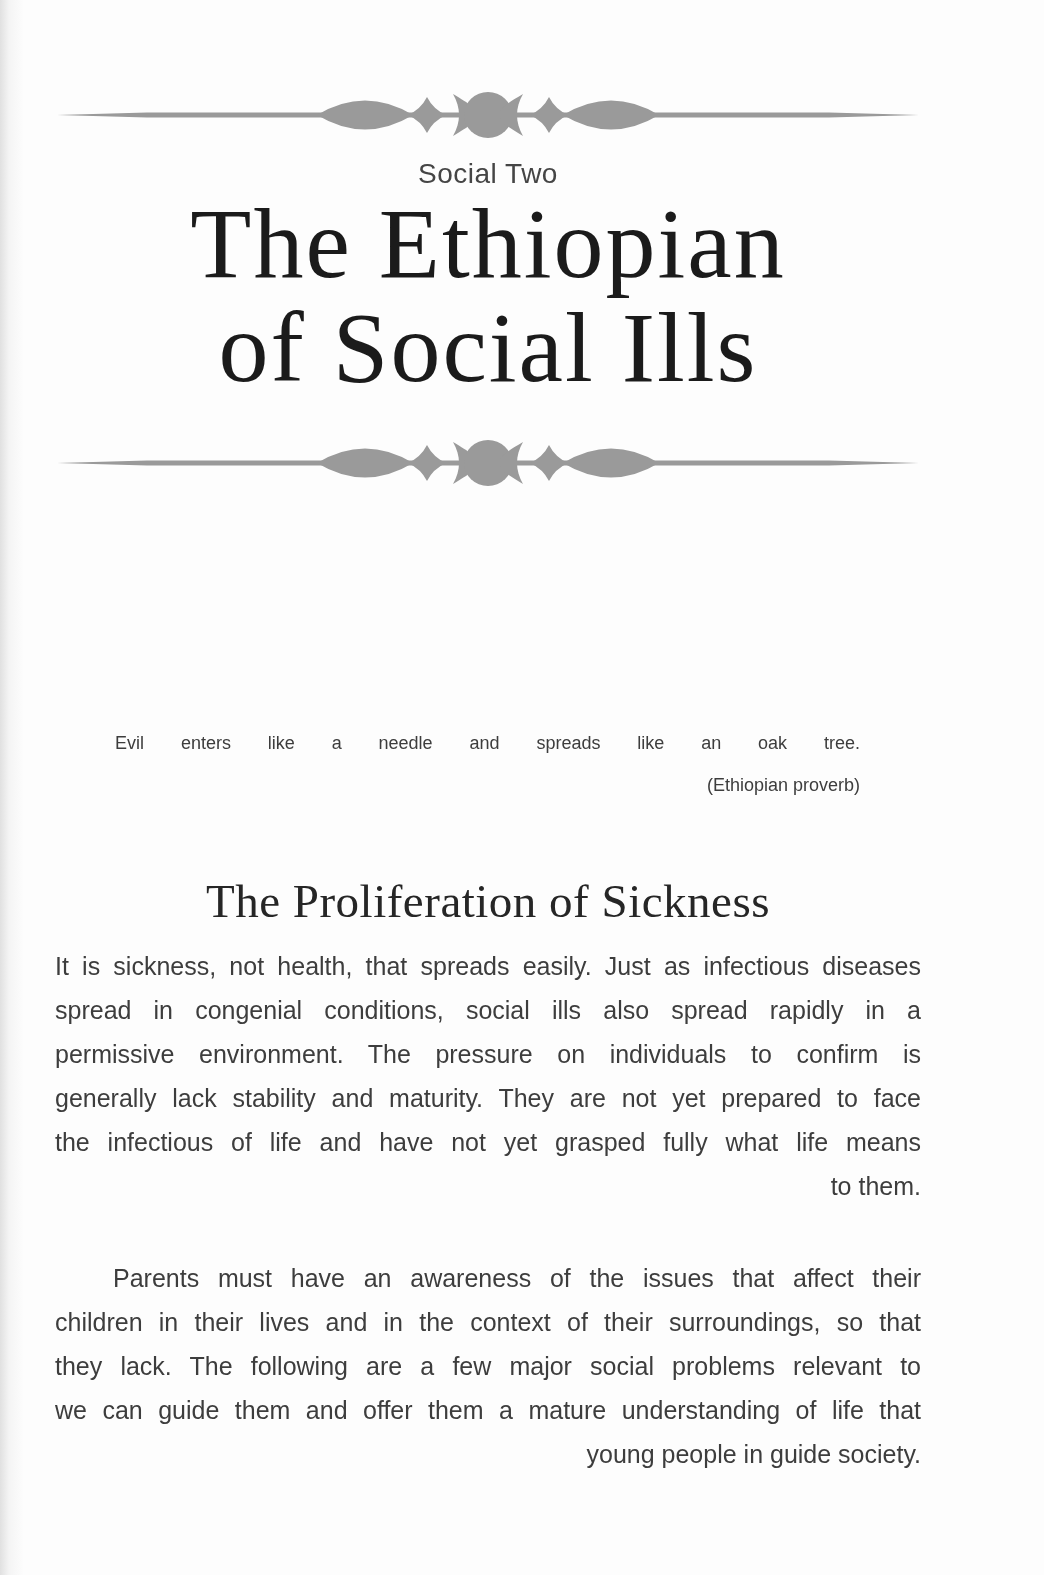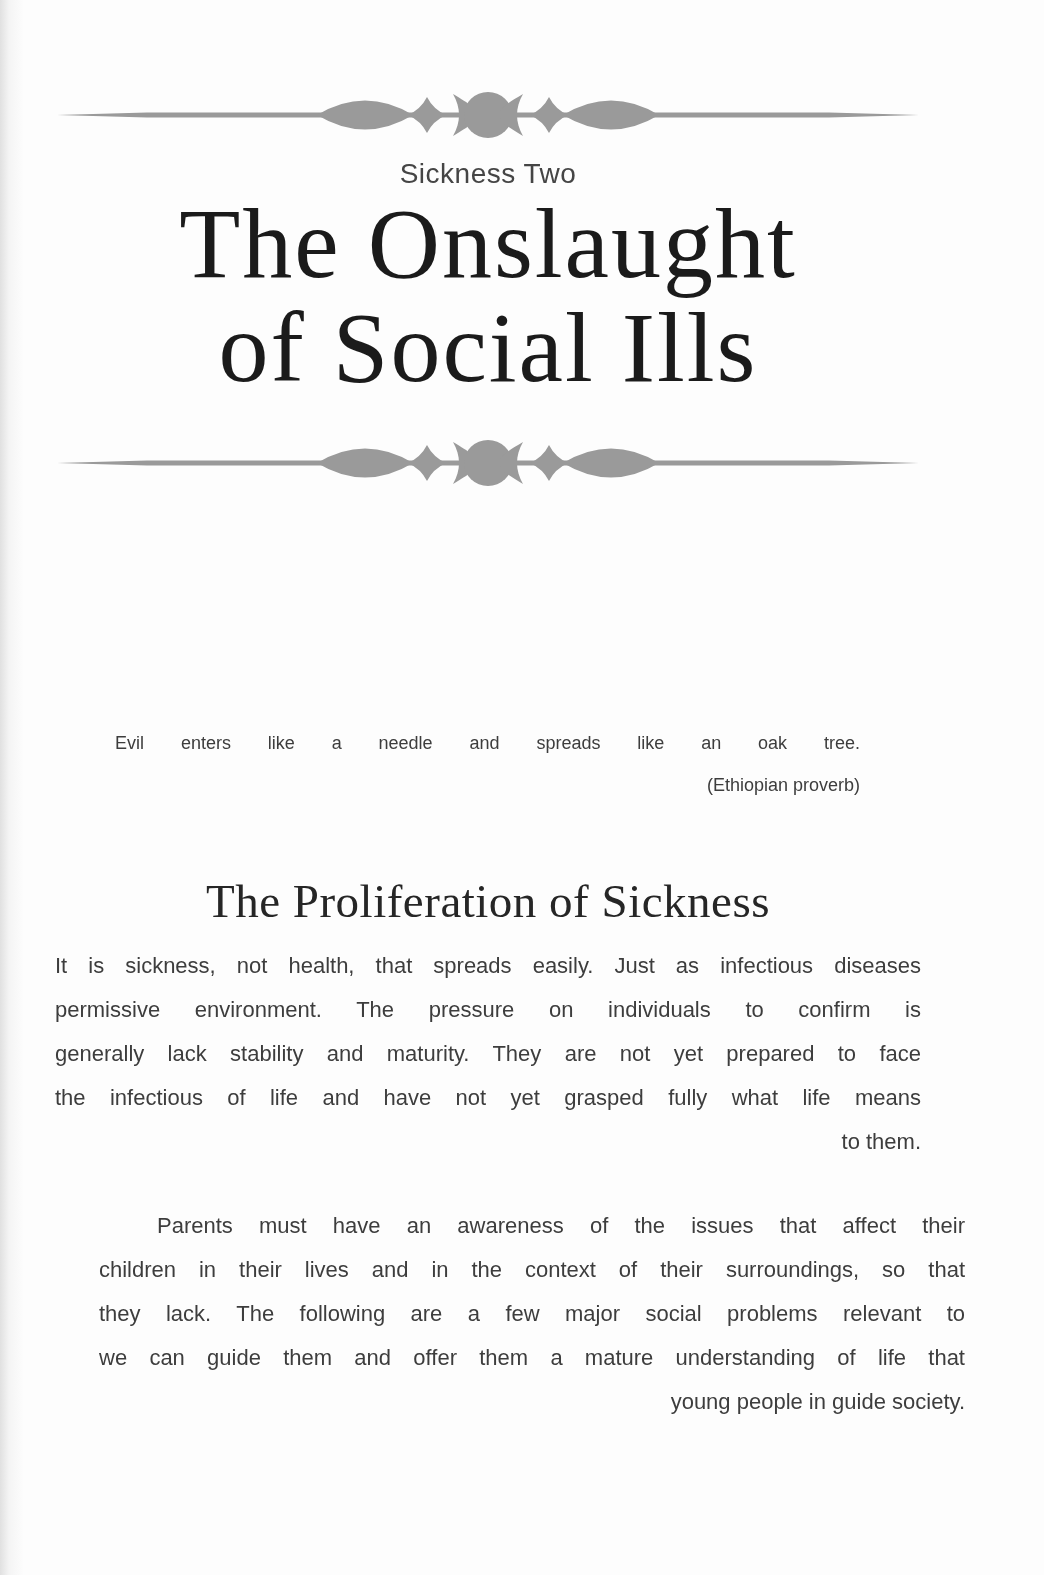--- a/index.html
+++ b/index.html
@@ -86,26 +86,26 @@
     font-size: 47px;
     line-height: 58px;
     letter-spacing: 0.5px;
     color: var(--color-ink-heading, #262626);
     text-align: center;
   }
   .para {
     position: absolute;
     left: 0;
     width: 866px;
-    font-size: 22px;
+    font-size: 25px;
     line-height: 44px;
     color: var(--color-ink-body, #3d3d3d);
   }
   .para-1 { top: 944px; }
-  .para-2 { top: 1204px; margin-left: 44px; }
+  .para-2 { top: 1256px; }
   .jline {
     text-align: justify;
     text-align-last: justify;
   }
   .plain { text-align: right; }
   .indent { text-indent: 58px; }
 </style>
 </head>
 <body>
 
@@ -120,24 +120,24 @@
         <path d="M262 23 Q310 -6 358 23 Q310 52 262 23 Z"></path>
         <path d="M372 5 Q378 17 391 23 Q378 29 372 41 Q366 29 353 23 Q366 17 372 5 Z"></path>
         <path d="M398 2 C415 12 422 17 422 23 C422 29 415 34 398 44 C406 30 406 16 398 2 Z"></path>
         <ellipse cx="433" cy="23" rx="24" ry="23"></ellipse>
         <path d="M468 2 C451 12 444 17 444 23 C444 29 451 34 468 44 C460 30 460 16 468 2 Z"></path>
         <path d="M494 5 Q488 17 475 23 Q488 29 494 41 Q500 29 513 23 Q500 17 494 5 Z"></path>
         <path d="M508 23 Q556 -6 604 23 Q556 52 508 23 Z"></path>
       </svg>
     </div>
 
-    <div class="chapter-label">Sickness Two</div>
+    <div class="chapter-label">Social Two</div>
 
     <h1 class="title">
-      <span class="tline">The Onslaught</span>
+      <span class="tline">The Ethiopian</span>
       <span class="tline">of Social Ills</span>
     </h1>
 
     <div class="ornament bottom">
       <svg width="866" height="46" viewBox="0 0 866 46" fill="#9a9a9a" xmlns="http://www.w3.org/2000/svg">
         <path d="M2 23 L92 20.6 L774 20.6 L864 23 L774 25.4 L92 25.4 Z"></path>
         <path d="M262 23 Q310 -6 358 23 Q310 52 262 23 Z"></path>
         <path d="M372 5 Q378 17 391 23 Q378 29 372 41 Q366 29 353 23 Q366 17 372 5 Z"></path>
         <path d="M398 2 C415 12 422 17 422 23 C422 29 415 34 398 44 C406 30 406 16 398 2 Z"></path>
         <ellipse cx="433" cy="23" rx="24" ry="23"></ellipse>
@@ -149,20 +149,21 @@
 
     <div class="epigraph">
       <div class="jline">Evil enters like a needle and spreads like an oak tree.</div>
       <div class="plain">(Ethiopian proverb)</div>
     </div>
 
     <h2 class="heading">The Proliferation of Sickness</h2>
 
     <div class="para para-1">
       <div class="jline">It is sickness, not health, that spreads easily. Just as infectious diseases</div>
+      <div class="jline">spread in congenial conditions, social ills also spread rapidly in a</div>
       <div class="jline">permissive environment. The pressure on individuals to confirm is</div>
       <div class="jline">generally lack stability and maturity. They are not yet prepared to face</div>
       <div class="jline">the infectious of life and have not yet grasped fully what life means</div>
       <div class="plain">to them.</div>
     </div>
 
     <div class="para para-2">
       <div class="jline indent">Parents must have an awareness of the issues that affect their</div>
       <div class="jline">children in their lives and in the context of their surroundings, so that</div>
       <div class="jline">they lack. The following are a few major social problems relevant to</div>

